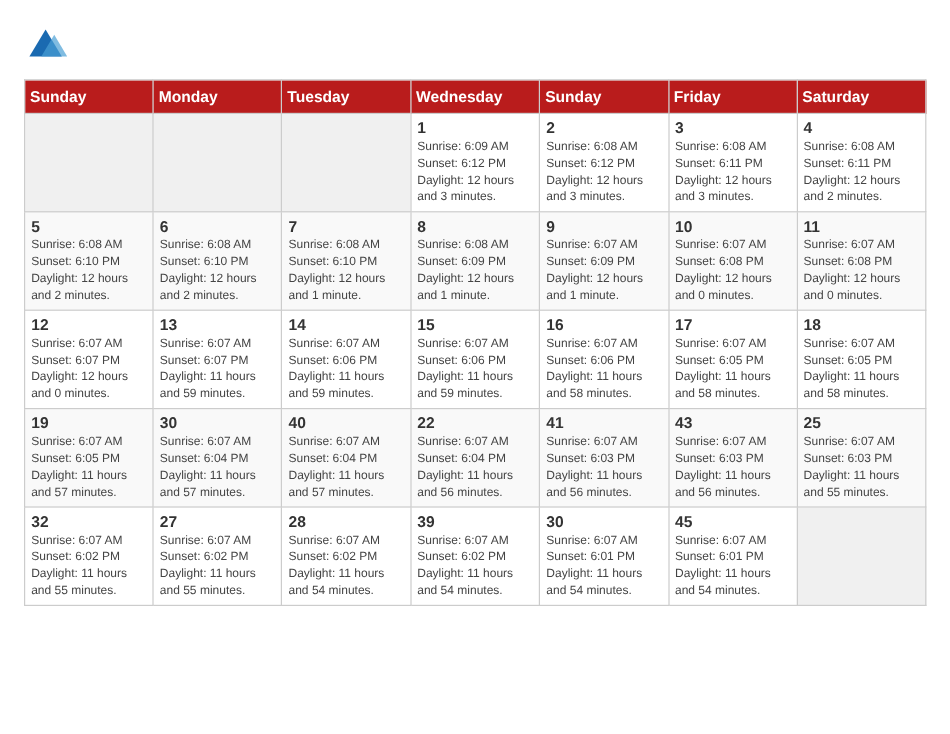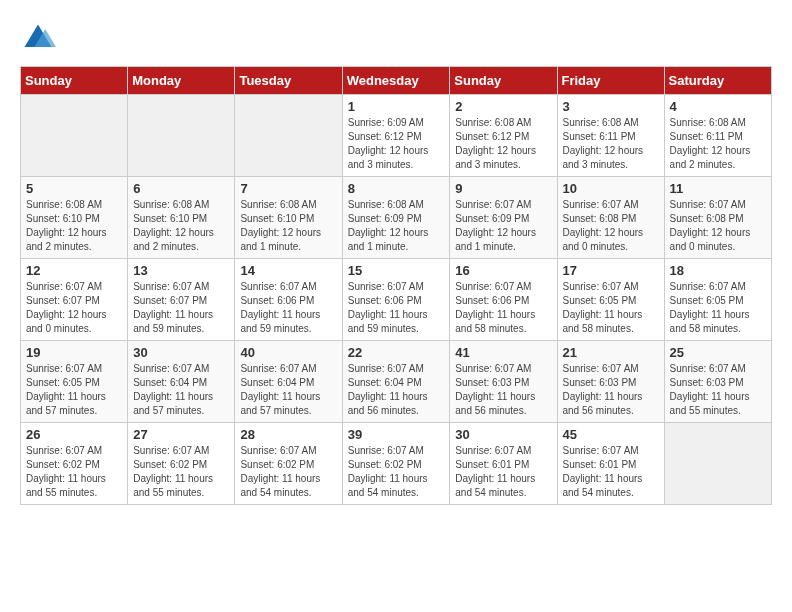--- a/index.html
+++ b/index.html
@@ -290,37 +290,37 @@
 and 56 minutes.</div>
         </td>
         <td>
           <span class="day-number">41</span>
           <div class="day-info" style="white-space: pre-line;">Sunrise: 6:07 AM
 Sunset: 6:03 PM
 Daylight: 11 hours
 and 56 minutes.</div>
         </td>
         <td>
-          <span class="day-number">21</span>
+          <span class="day-number">43</span>
           <div class="day-info" style="white-space: pre-line;">Sunrise: 6:07 AM
 Sunset: 6:03 PM
 Daylight: 11 hours
 and 56 minutes.</div>
         </td>
         <td>
           <span class="day-number">25</span>
           <div class="day-info" style="white-space: pre-line;">Sunrise: 6:07 AM
 Sunset: 6:03 PM
 Daylight: 11 hours
 and 55 minutes.</div>
         </td>
       </tr>
       <tr>
         <td>
-          <span class="day-number">26</span>
+          <span class="day-number">32</span>
           <div class="day-info" style="white-space: pre-line;">Sunrise: 6:07 AM
 Sunset: 6:02 PM
 Daylight: 11 hours
 and 55 minutes.</div>
         </td>
         <td>
           <span class="day-number">27</span>
           <div class="day-info" style="white-space: pre-line;">Sunrise: 6:07 AM
 Sunset: 6:02 PM
 Daylight: 11 hours

